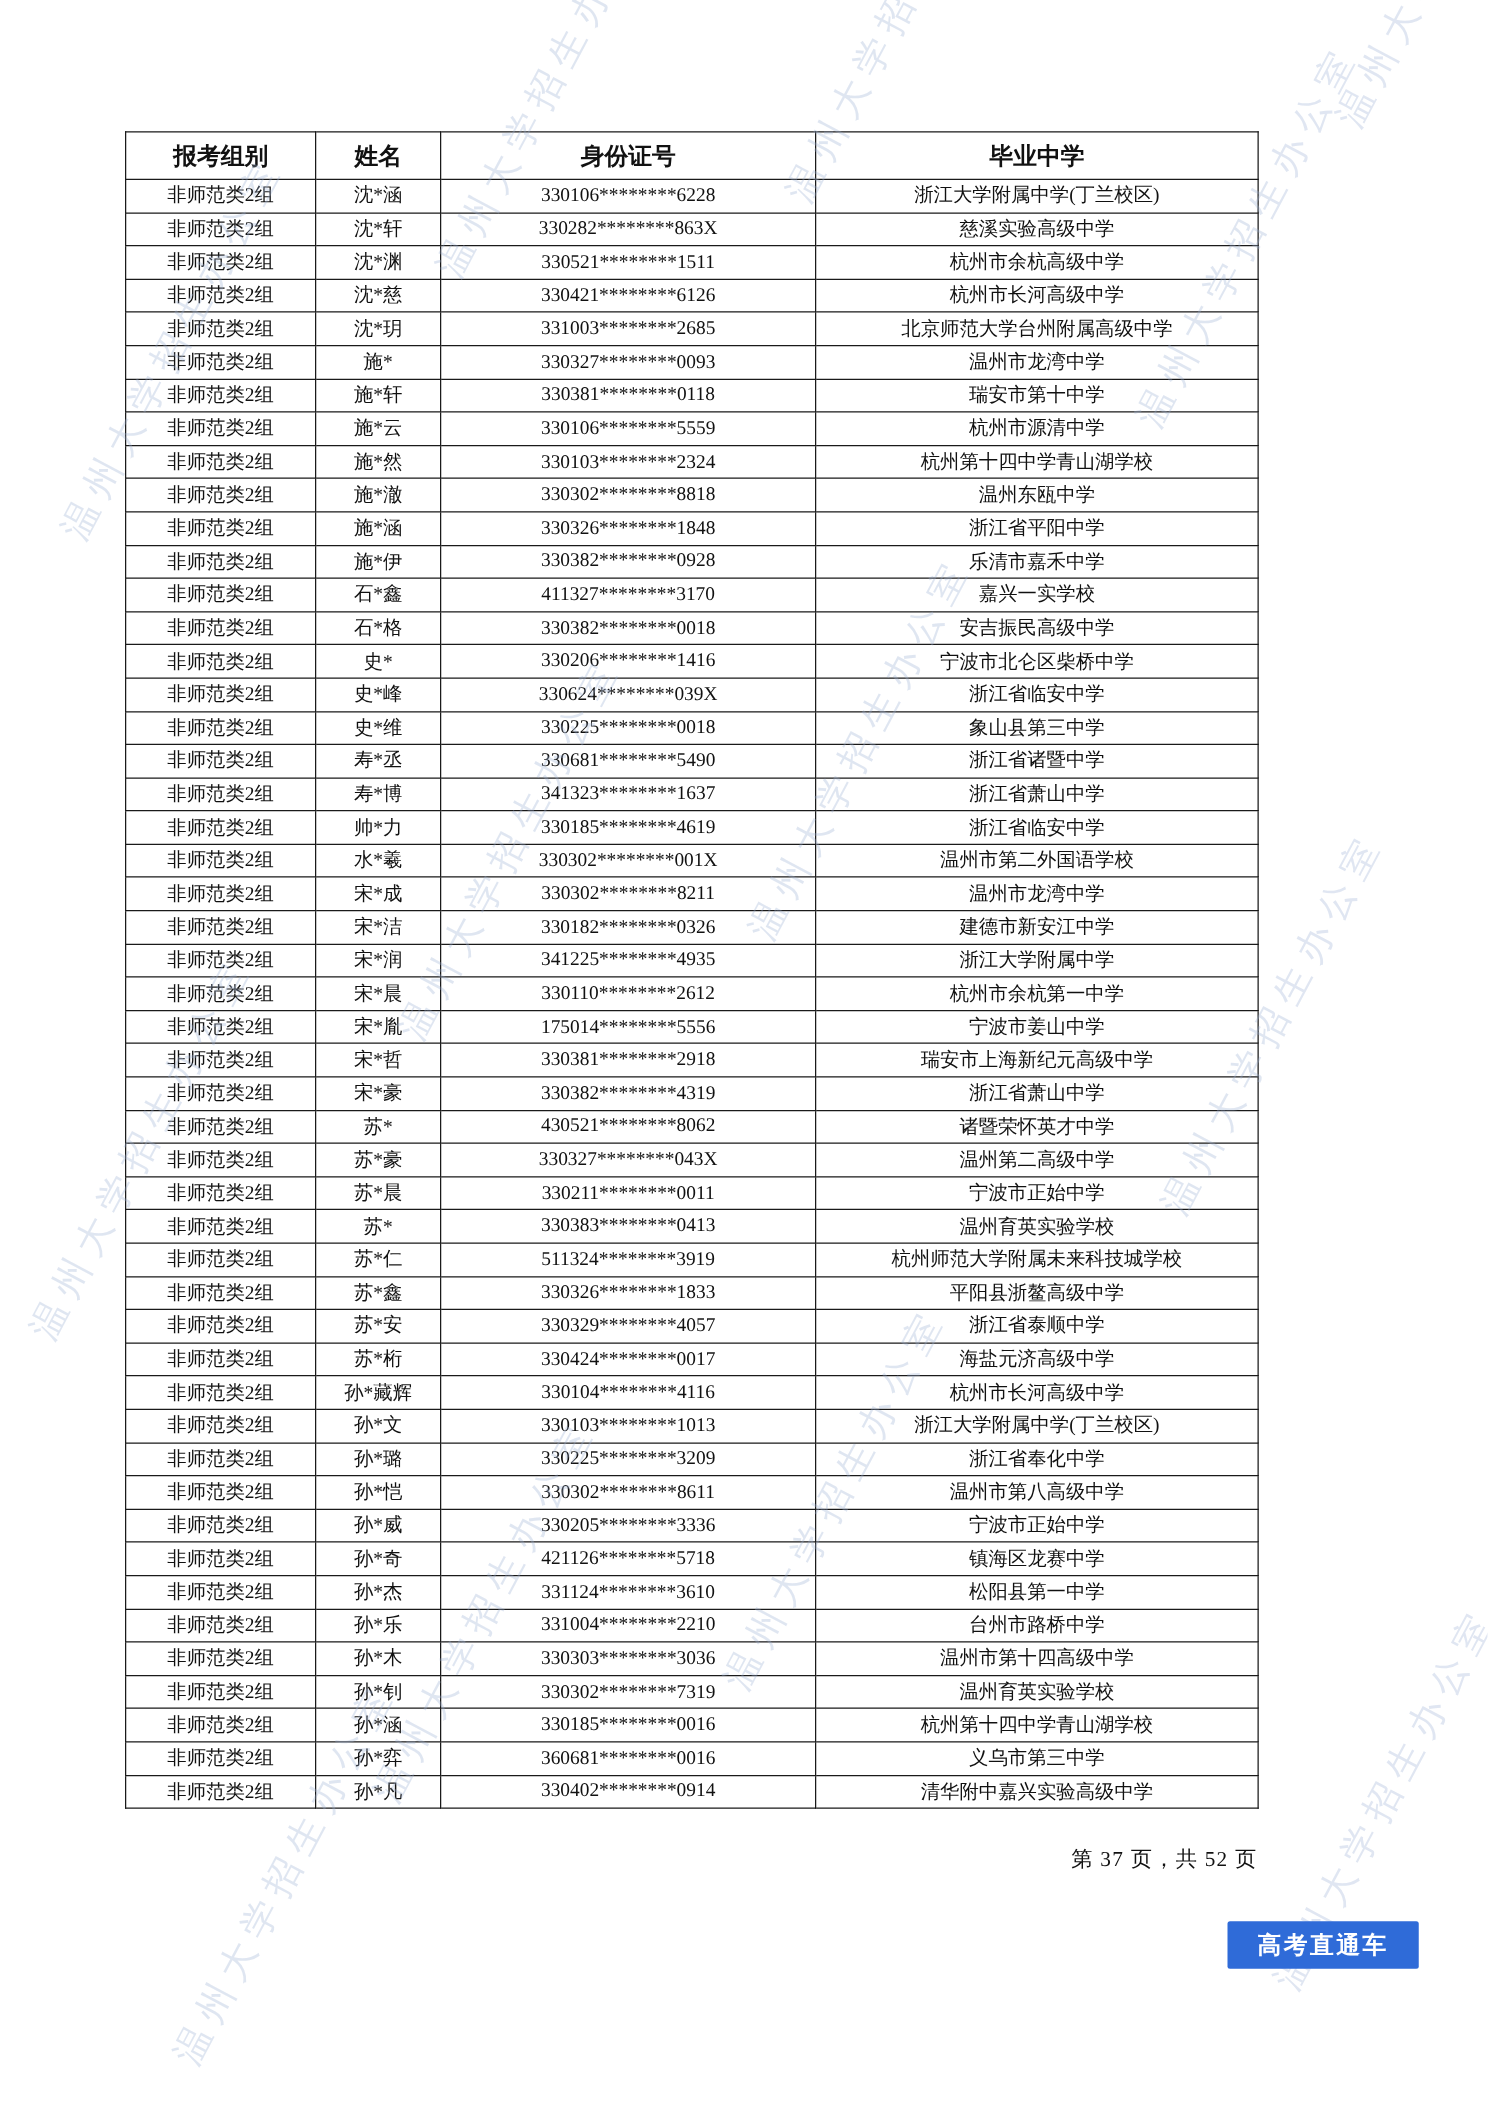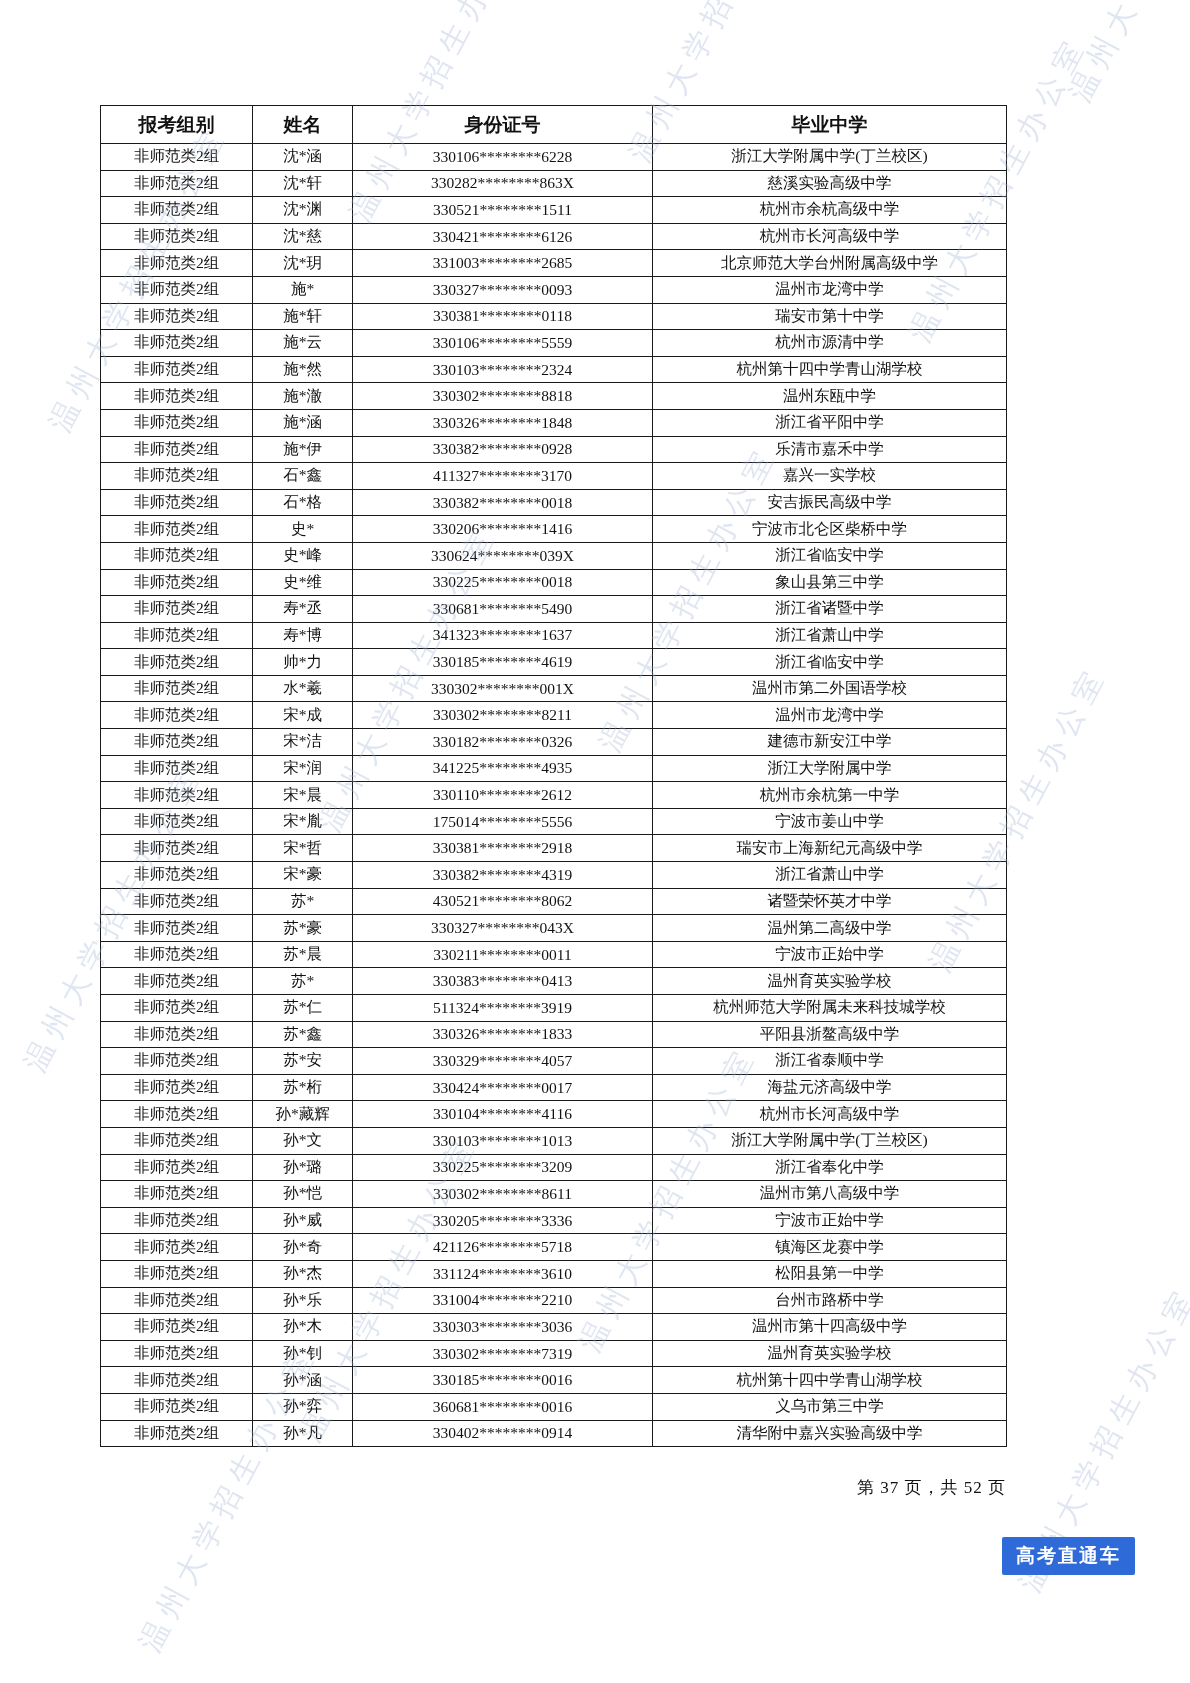--- a/index.html
+++ b/index.html
@@ -77,21 +77,21 @@
     font-size: 17px;
     letter-spacing: 1px;
     z-index: 2;
   }
 
   
   .brand-badge {
     position: absolute;
     right: 55px;
     top: 1537px;
-    padding: 6px 14px;
+    padding: 6px 24px;
     color: #ffffff;
     font-size: 19px;
     font-weight: bold;
     letter-spacing: 2px;
     font-family: "Liberation Sans", "DejaVu Sans", sans-serif;
     z-index: 4;
     border-radius: 2px;
   }
 </style>
 </head>

